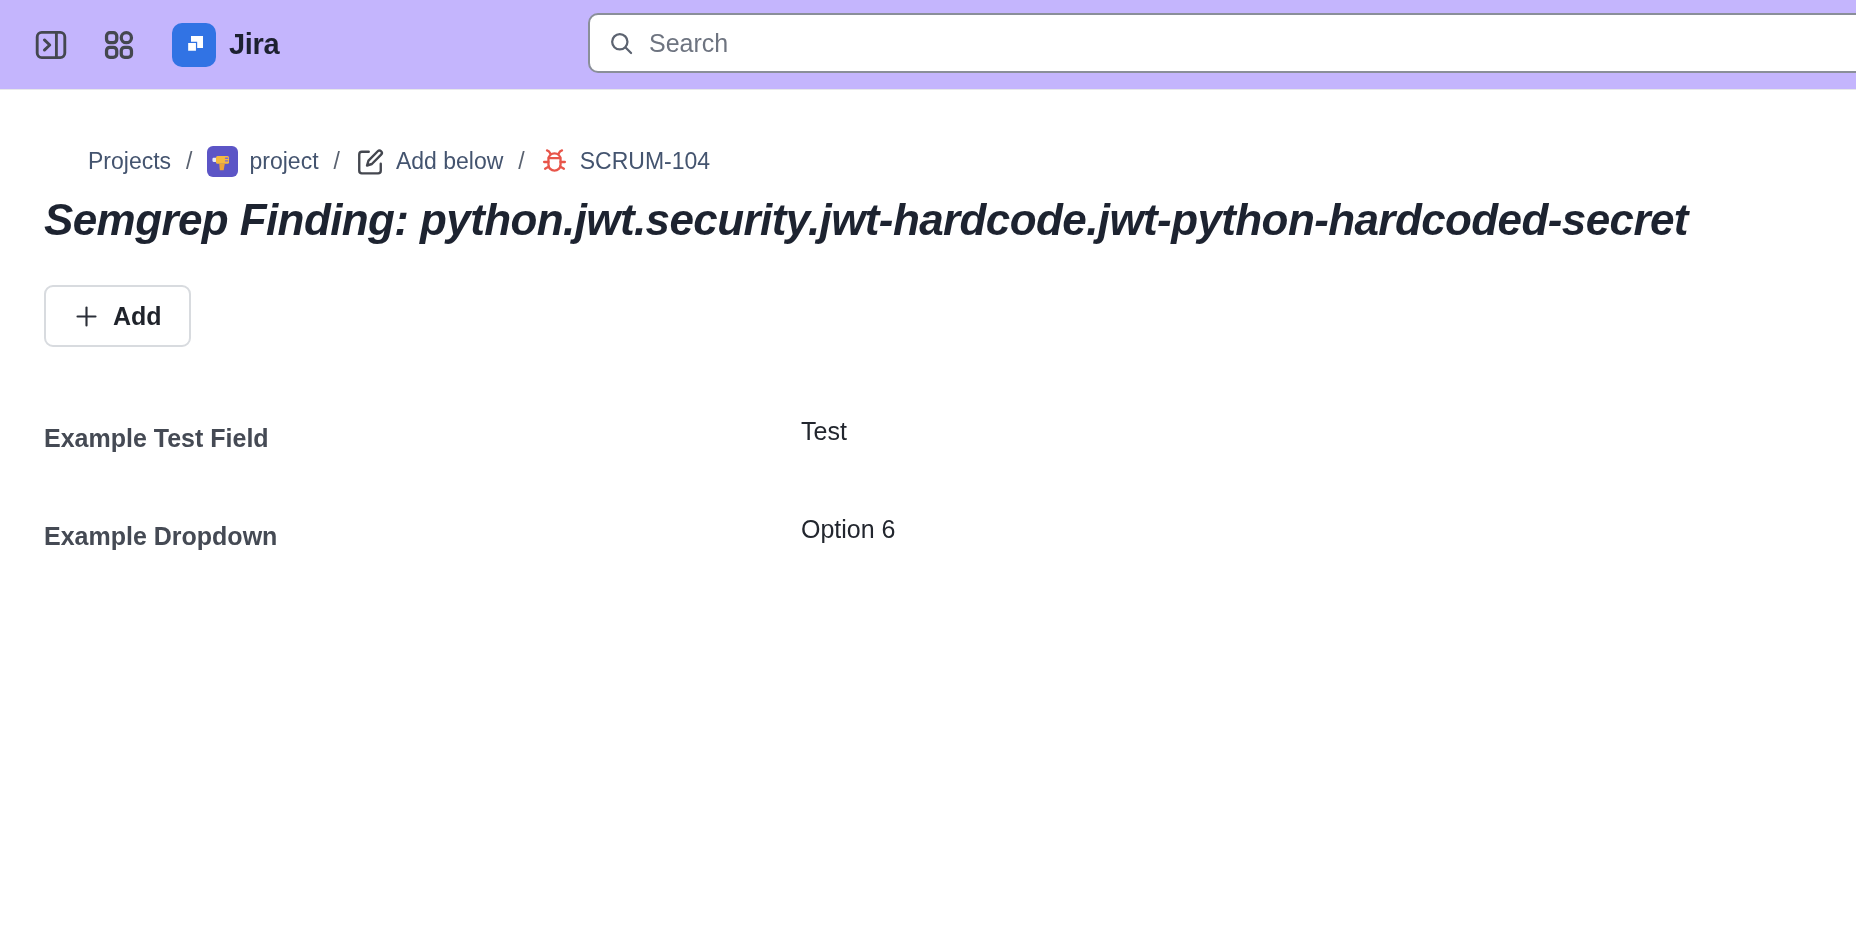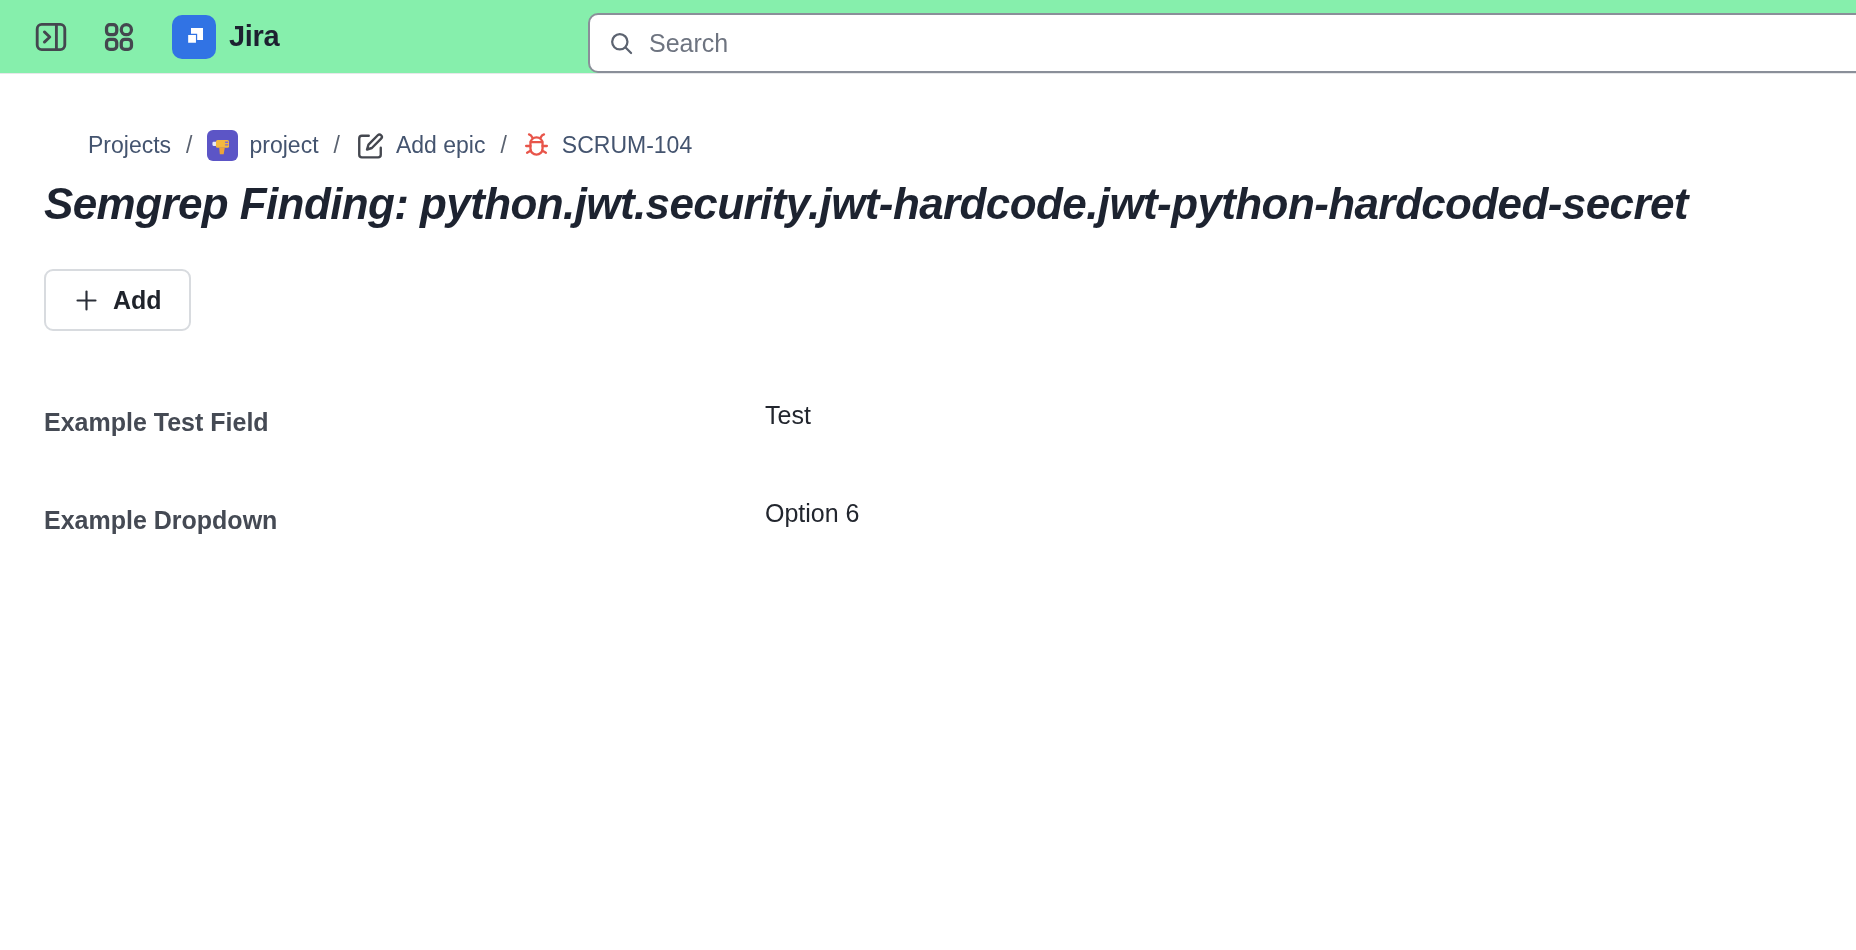--- a/index.html
+++ b/index.html
@@ -1,21 +1,21 @@
 <!DOCTYPE html>
 <html><head>
 <meta charset="utf-8">
 <style>
   * { margin:0; padding:0; box-sizing:border-box; }
   html,body { width:1856px; height:950px; overflow:hidden; background:#ffffff;
     font-family:"Liberation Sans", sans-serif; color:#272c35; }
 
   
-  .topbar { position:relative; height:74px; border-bottom:1px solid #e7e8ea;
-    display:flex; align-items:center; padding-left:32px; overflow:hidden; background:#86efac; }
+  .topbar { position:relative; height:90px; border-bottom:1px solid #e7e8ea;
+    display:flex; align-items:center; padding-left:32px; overflow:hidden; background:#c4b5fd; }
   .iconbtn { width:38px; height:38px; display:flex; align-items:center; justify-content:center;
     background:none; border:none; cursor:pointer; }
   .iconbtn + .iconbtn { margin-left:30px; }
   .logo-wrap { display:flex; align-items:center; margin-left:34px; }
   .jira-logo { width:44px; height:44px; border-radius:10px; background:#3173e4;
     display:flex; align-items:center; justify-content:center; }
   .app-name { font-size:29px; font-weight:700; color:#1d2130; margin-left:13px; letter-spacing:-0.3px; }
   .searchbox { position:absolute; left:588px; top:13px; width:1500px; height:60px;
     border:2px solid #8a8f99; border-radius:10px; background:#fff;
     display:flex; align-items:center; padding-left:18px; }
@@ -34,21 +34,21 @@
     display:flex; align-items:center; justify-content:center; }
 
   .issue-title { margin-top:16px; max-width:1700px; font-size:44px; line-height:54px;
     font-weight:700; color:#1d2330; letter-spacing:-0.6px; overflow-wrap:normal;font-style:italic; }
 
   .add-btn { margin-top:38px; display:inline-flex; align-items:center; gap:13px;
     height:62px; padding:12px 27px; background:#fff; border:2px solid #d8dbdf; border-radius:9px;
     font-family:"Liberation Sans", sans-serif; font-size:25px; font-weight:600; color:#1f232b; cursor:pointer; }
 
   .fields { margin-top:70px; }
-  .field-row { display:grid; grid-template-columns:721px auto; align-items:start; margin-bottom:62px; }
+  .field-row { display:grid; grid-template-columns:721px auto; align-items:start; margin-bottom:62px;gap:36px; }
   .field-label { font-size:25px; font-weight:600; color:#454a54; padding-top:7px; }
   .field-value { font-size:25px; color:#22262e; cursor:pointer; }
 
   .desc-heading { margin-top:46px; font-size:29px; font-weight:700; color:#1d2330; }
   .desc-body { margin-top:14px; max-width:1700px; font-size:26px; line-height:48px; color:#2a2f38; }
   .desc-link-wrap { margin-top:24px; max-width:1700px; font-size:26px; line-height:56px; }
   .desc-link-wrap a { color:#3c6ae0; text-decoration:none; overflow-wrap:normal; cursor:pointer; }
 
   svg { display:block; }
 </style>
@@ -117,21 +117,21 @@
       <span>project</span>
     </a>
     <span class="sep">/</span>
     <a>
       <span class="crumb-icon">
         <svg width="30" height="30" viewBox="0 0 24 24" fill="none" stroke="#44474f" stroke-width="1.9" stroke-linecap="round" stroke-linejoin="round">
           <path d="M20.6 13.4 V19 a2.1 2.1 0 0 1 -2.1 2.1 H5.5 A2.1 2.1 0 0 1 3.4 19 V5.9 A2.1 2.1 0 0 1 5.5 3.8 H11"></path>
           <path d="M9.6 14.8 L10.8 10.9 L18.2 3.4 a1.9 1.9 0 0 1 2.7 2.7 L13.5 13.6 Z"></path>
         </svg>
       </span>
-      <span>Add epic</span>
+      <span>Add below</span>
     </a>
     <span class="sep">/</span>
     <a>
       <span class="crumb-icon">
         <svg width="29" height="29" viewBox="0 0 24 24" fill="none" stroke="#e8554a" stroke-width="1.9" stroke-linecap="round" stroke-linejoin="round">
           <path d="M8.4 5.2 Q7.6 3.4 5.8 2.8"></path>
           <path d="M15.6 5.2 Q16.4 3.4 18.2 2.8"></path>
           <rect x="7" y="5.2" width="10" height="14.4" rx="5"></rect>
           <path d="M7.2 9.2 H16.8"></path>
           <path d="M7 12.4 H3.4"></path>

